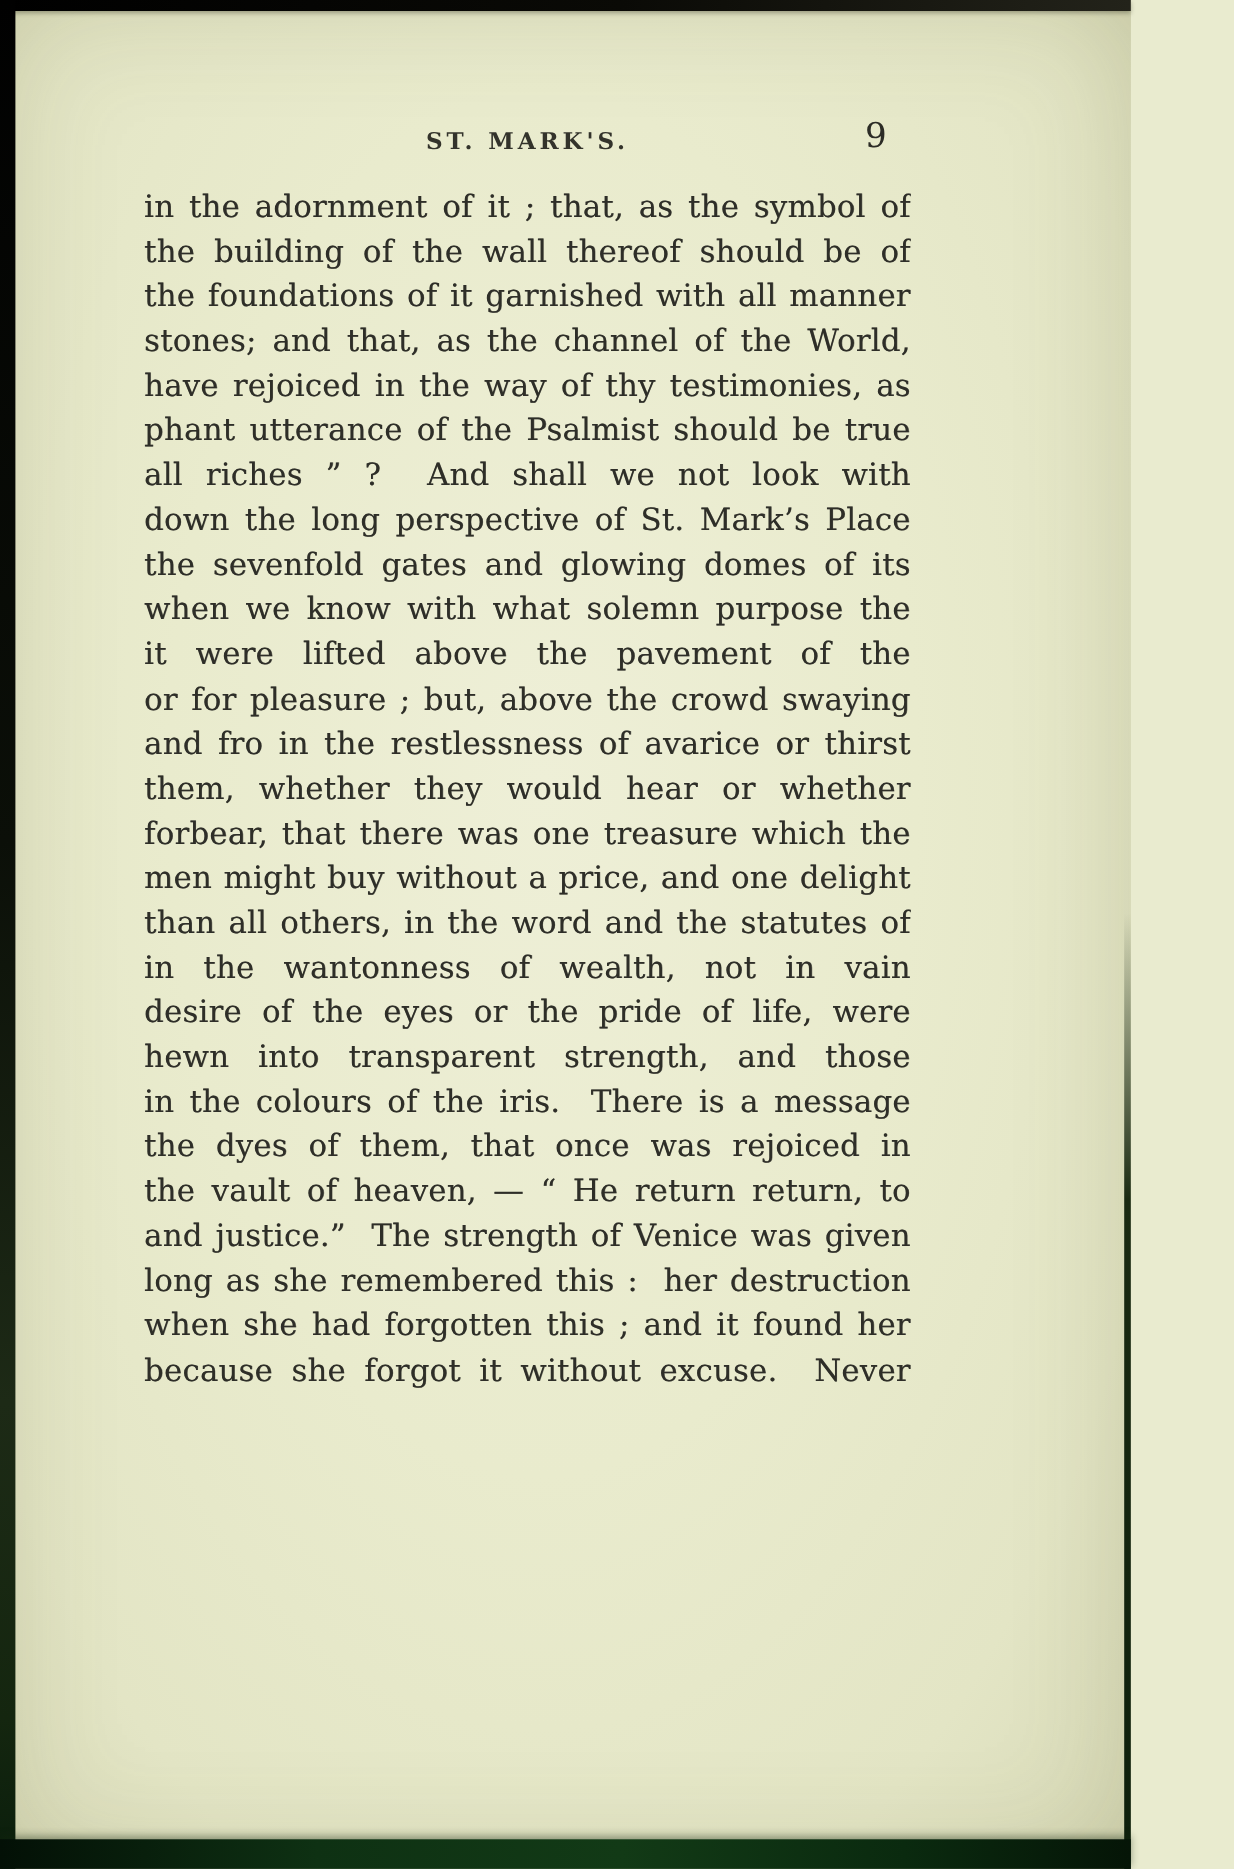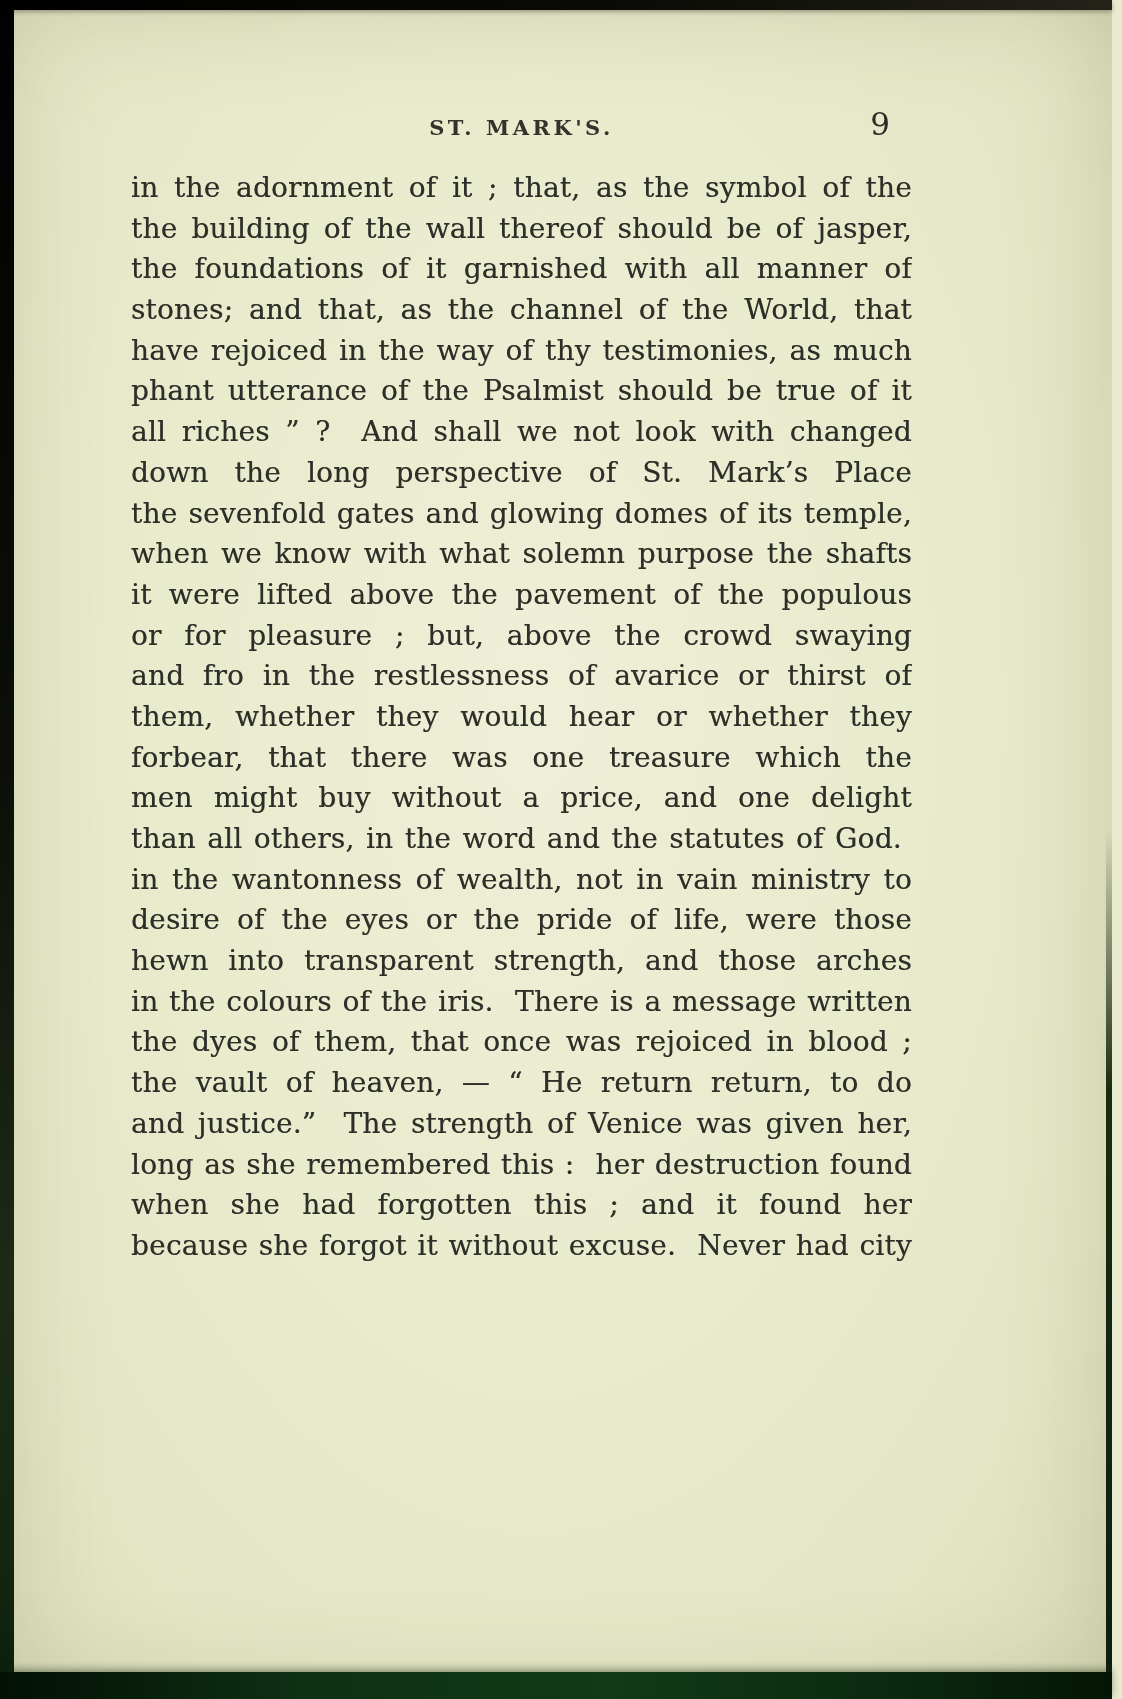--- a/index.html
+++ b/index.html
@@ -6,21 +6,21 @@
   html, body { width: 1122px; height: 1699px; }
   body {
     font-family: "DejaVu Serif", "Liberation Serif", serif;
     background: #e9ebcf;
     overflow: hidden;
   }
 
   
   .scan {
     position: relative;
-    width: 1112px;
+    width: 1028px;
     height: 1699px;
     background: radial-gradient(ellipse at 48% 42%,
       #eeefd7 0%, #e9ebcd 45%, #e3e5c5 78%, #d8dab8 100%);
     box-shadow: inset 0 0 110px rgba(95, 95, 45, 0.20);
   }
 
   
   .edge { position: absolute; }
   .edge-top {
     top: 0; left: 0; right: 0; height: 10px;

